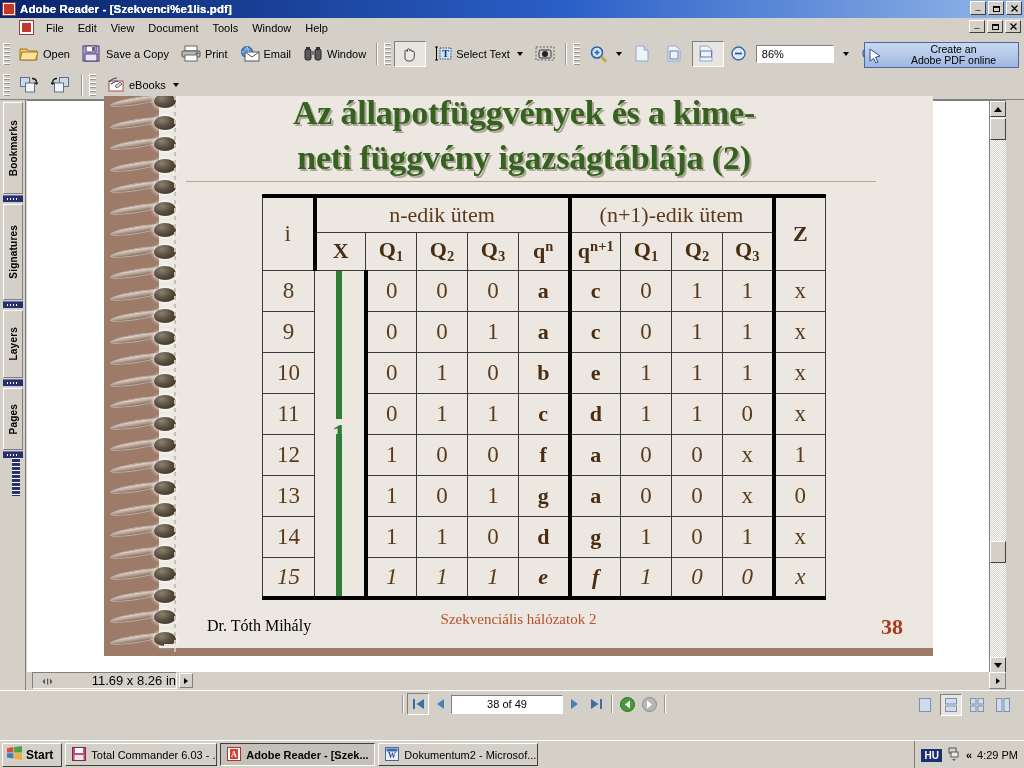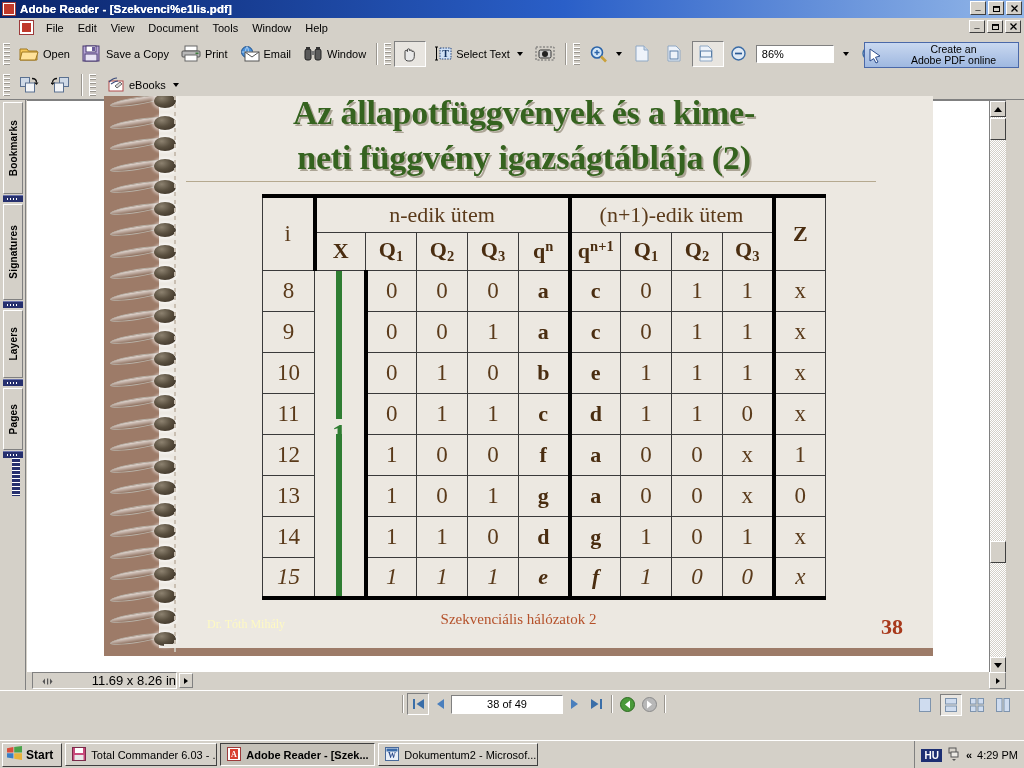--- a/index.html
+++ b/index.html
@@ -212,21 +212,21 @@
     background:#2f7d32;
   }
   .green1{
     position:absolute;left:50%;top:50%;transform:translate(-50%,-50%);
     font-family:"Liberation Serif",serif;font-size:30px;font-weight:bold;color:#2f7d32;
     background:#ece8e1; padding:0 2px; line-height:30px;
   }
 
   .foot-author{
     position:absolute;left:103px;top:521px;font-family:"Liberation Serif",serif;
-    font-size:12px;color:#fef9c3;
+    font-size:16px;color:#000000;
   }
   .foot-center{
     position:absolute;left:0;top:515px;width:829px;text-align:center;
     font-family:"Liberation Serif",serif;font-size:15px;color:#b5512a;
   }
   .foot-num{
     position:absolute;right:30px;top:518px;font-family:"Liberation Serif",serif;
     font-size:22px;font-weight:bold;color:#a8391c;
   }
   .foot-rule{

